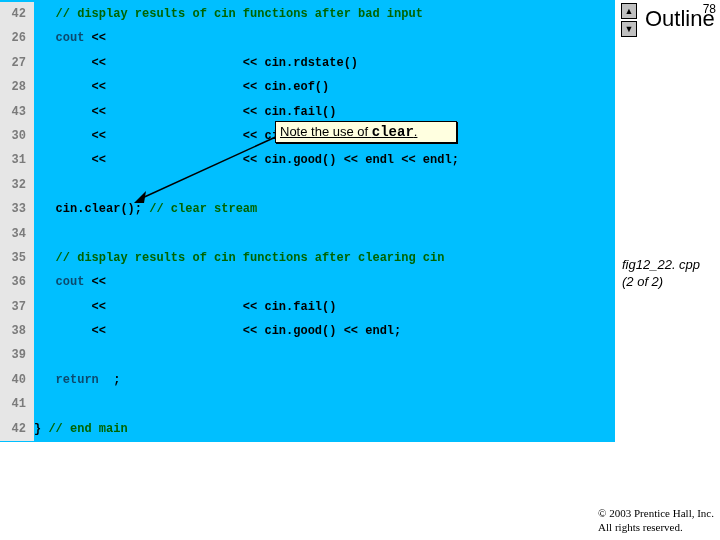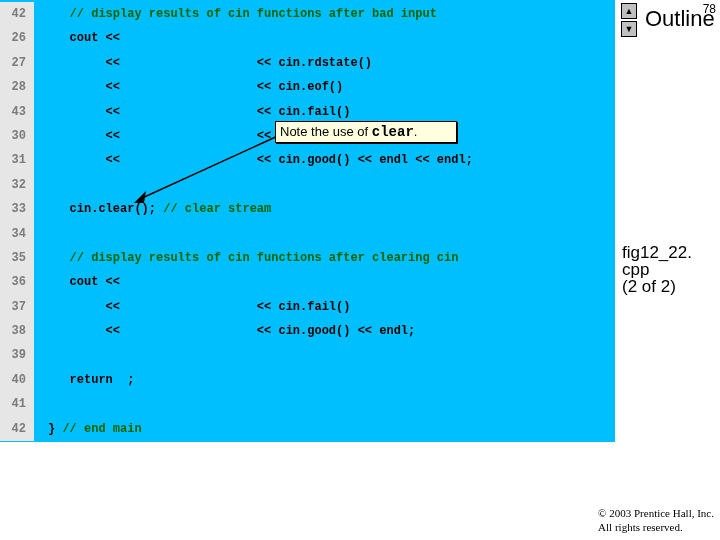--- a/index.html
+++ b/index.html
@@ -4,39 +4,40 @@
 <style>
   * { margin: 0; padding: 0; box-sizing: border-box; }
   html, body { width: 720px; height: 540px; font-family: Arial, sans-serif; background: #fff; overflow: hidden; }
   .page { width: 720px; height: 540px; position: relative; }
   .code-pane {
     position: absolute; left: 0; top: 0; width: 615px; height: 442px;
     background: #00bfff; padding: 2px 0 0 0; overflow: hidden;
   }
   .code-line { display: flex; height: 24.4px; font-family: "Courier New", monospace; font-size: 12px; font-weight: bold; line-height: 24.4px; }
   .lineno { width: 34px; text-align: right; padding-right: 8px; color: #7b7b7b; background: #e6e6e6; }
-  .code { padding-left: 14px; color: #000; white-space: pre; }
+  .code { padding-left: 0; color: #000; white-space: pre; }
   .comment { color: #006400; }
-  .keyword { color: #000000; }
+  .keyword { color: #0c4a6e; }
   .right-pane { position: absolute; left: 615px; top: 0; width: 105px; height: 540px; }
   .scroll-btn {
     width: 16px; height: 16px; background: #c0c0c0; border: 1px solid #000;
     display: flex; align-items: center; justify-content: center; font-size: 9px;
     position: absolute; left: 6px;
   }
   .scroll-up { top: 3px; }
   .scroll-down { top: 21px; }
   .outline { position: absolute; left: 30px; top: 6px; font-size: 22px; }
   .slidenum { position: absolute; right: 4px; top: 2px; font-size: 12px; }
-  .caption { position: absolute; left: 622px; top: 244px; font-size: 17px; line-height: 17px; }
+  .caption { position: absolute; left: 622px; top: 256px; font-size: 13px; line-height: 17px; font-style: italic; }
   .copyright { position: absolute; right: 6px; bottom: 6px; font-size: 11px; text-align: left; line-height: 14px; font-family: Liberation Serif, serif; }
   .callout-box {
     position: absolute; left: 275px; top: 121px; width: 182px; height: 22px;
     background: #ffffe0; border: 1px solid #000; font-size: 13px; padding: 2px 4px;
     box-shadow: 1px 1px 0 #000;
+    text-decoration: underline;
   }
   .callout-box .kw { font-family: "Courier New", monospace; font-weight: bold; font-size: 14px; }
   .arrow { position: absolute; left: 132px; top: 133px; width: 150px; height: 70px; pointer-events: none; }
 </style>
 </head>
 <body>
 
 <div class="page">
   <div class="code-pane">
     <div class="code-line">

